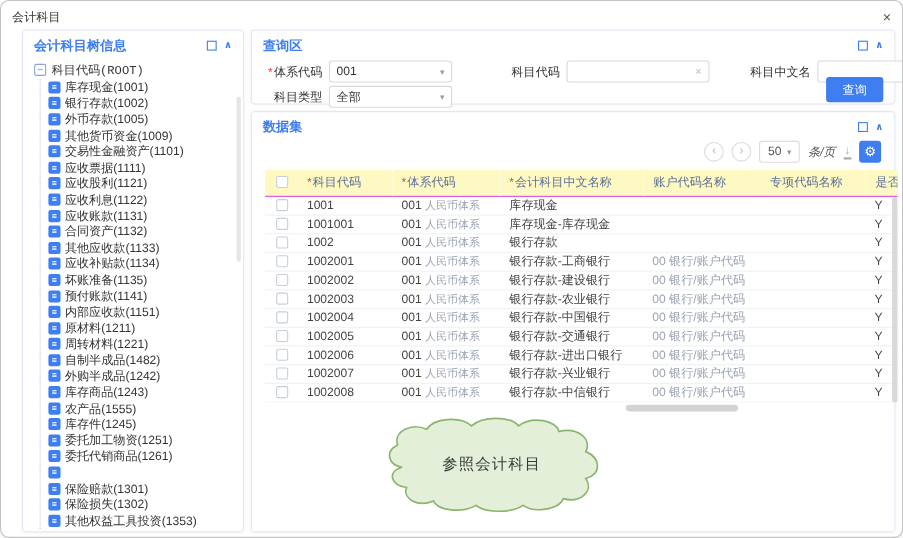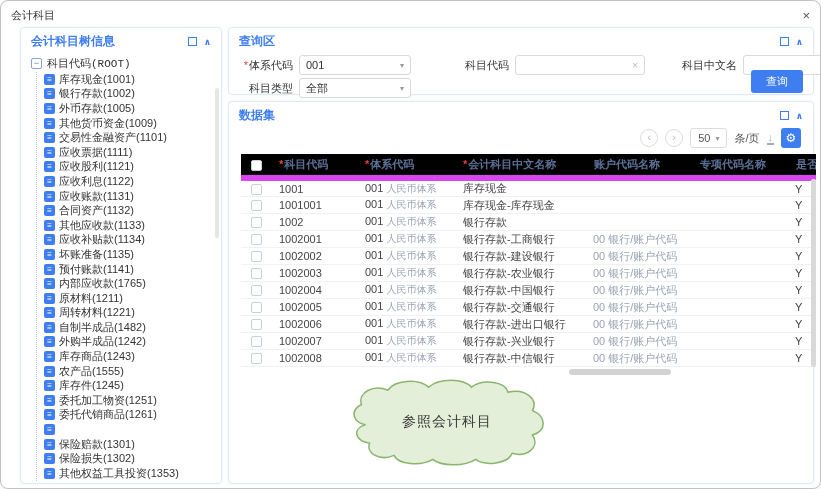--- a/index.html
+++ b/index.html
@@ -106,39 +106,39 @@
   .circle-btn {
     width: 18px; height: 18px; border: 1px solid #dcdcdc; border-radius: 50%;
     color: #b9b9b9; font-size: 11px; line-height: 15px; text-align: center;
     background: #fff; cursor: pointer;
   }
   .size-select {
     height: 20px; border: 1px solid #dcdcdc; border-radius: 3px; background: #fff;
     display: flex; align-items: center; gap: 5px; padding: 0 7px;
     font-size: 11px; color: #555; cursor: pointer;
   }
-  .per-label { font-size: 11px; color: #555; }
+  .per-label { font-size: 11px; color: #555; font-style: italic; }
   .dl-icon {
     color: #a6abb3; font-size: 11px; line-height: 10px;
     border-bottom: 2px solid #a6abb3; padding: 0 1px 1px 1px; cursor: pointer;
   }
   .gear-btn {
     width: 20px; height: 20px; background: #3e7ef0; border-radius: 3px;
     color: #fff; font-size: 12px; line-height: 20px; text-align: center; cursor: pointer;
   }
 
   .table-wrap { margin: 0 12px; position: relative; overflow: hidden; width: 575px; }
   table { border-collapse: collapse; table-layout: fixed; width: 602px; }
   th, td {
     height: 17px; padding: 0 8px; font-size: 11px; text-align: left;
     white-space: nowrap; overflow: hidden; border-bottom: 1px solid #eef1f6;
   }
   thead th {
-    height: 24px; background: #000000; color: #5b7097; font-weight: bold;
-    border-bottom: 6px solid #d946ef; cursor: pointer;
+    height: 24px; background: #fef9c3; color: #5b7097; font-weight: normal;
+    border-bottom: 1px solid #d946ef; cursor: pointer;
   }
   th.cb, td.cb { width: 30px; padding: 0; text-align: center; }
   .checkbox {
     display: inline-block; width: 11px; height: 11px;
     border: 1px solid #c8cfdb; border-radius: 2px; background: #fff;
     vertical-align: middle; cursor: pointer;
   }
   td { color: #444; }
   .sys-name { color: #9aa3b5; font-size: 10px; }
   td.aux span { color: #9aa3b5; text-align: right; }
@@ -253,21 +253,21 @@
     <span class="tree-label">坏账准备(1135)</span>
   </div>
 
   <div class="tree-item">
     <span class="doc-icon">≡</span>
     <span class="tree-label">预付账款(1141)</span>
   </div>
 
   <div class="tree-item">
     <span class="doc-icon">≡</span>
-    <span class="tree-label">内部应收款(1765)</span>
+    <span class="tree-label">内部应收款(1151)</span>
   </div>
 
   <div class="tree-item">
     <span class="doc-icon">≡</span>
     <span class="tree-label">原材料(1211)</span>
   </div>
 
   <div class="tree-item">
     <span class="doc-icon">≡</span>
     <span class="tree-label">周转材料(1221)</span>

